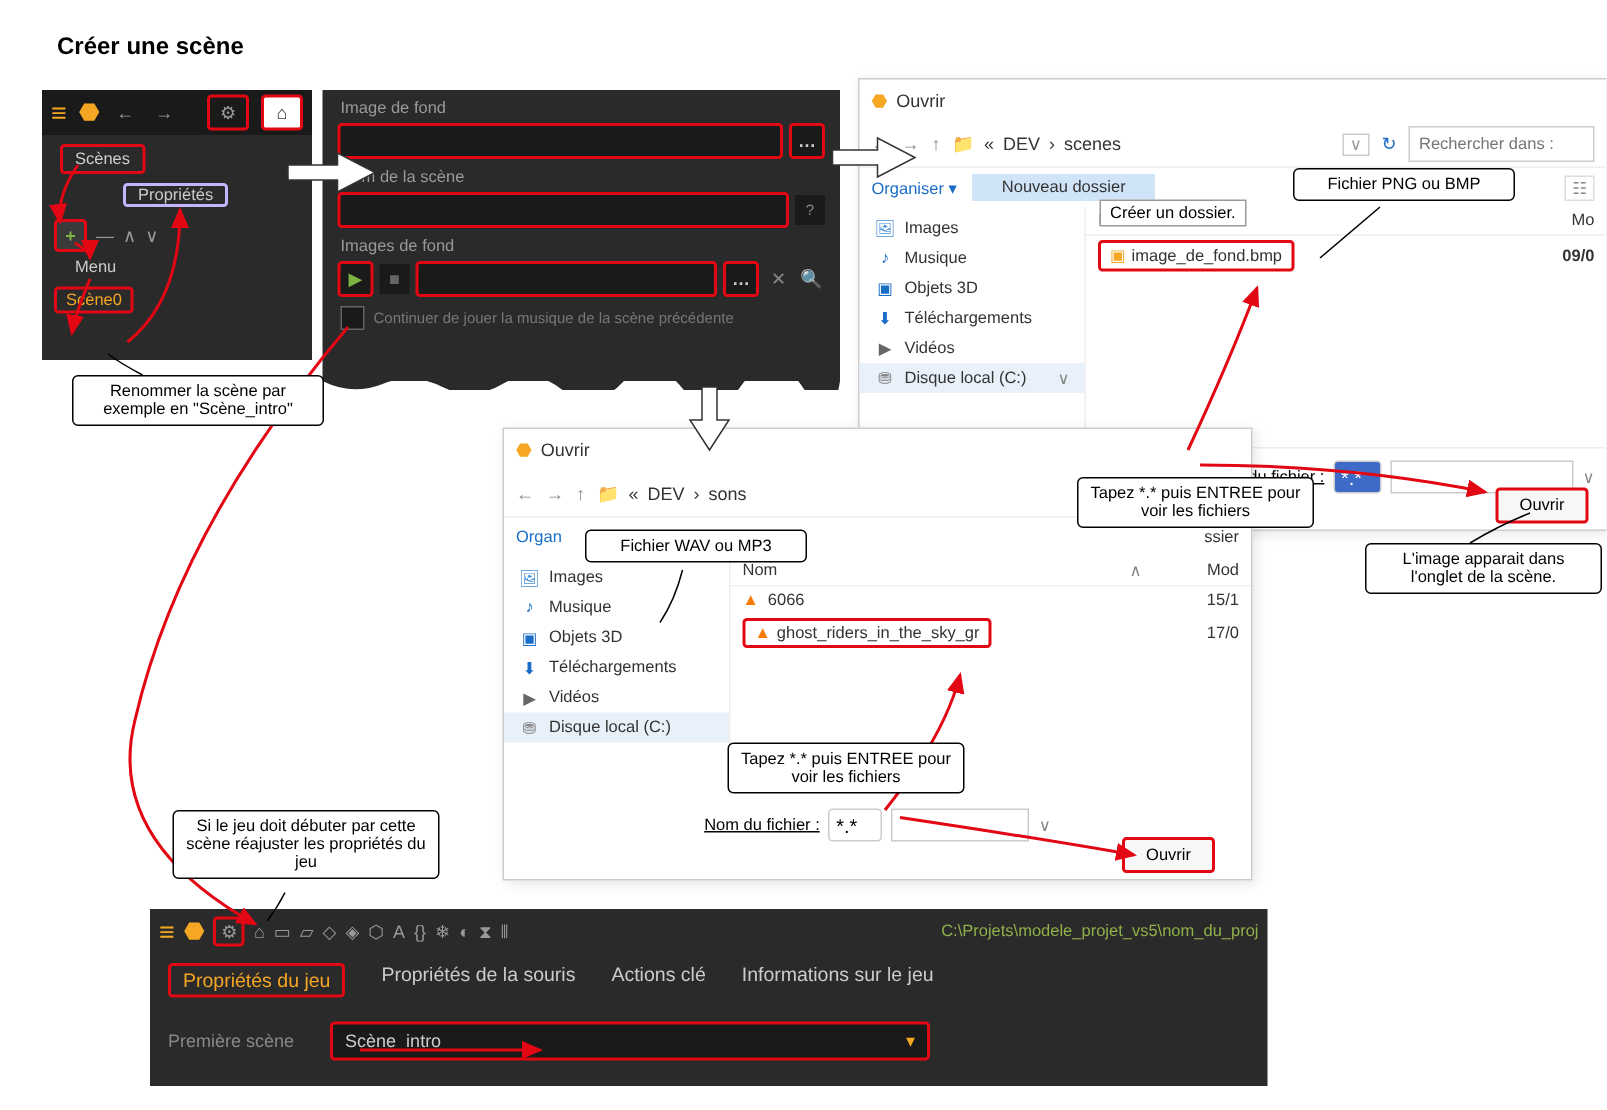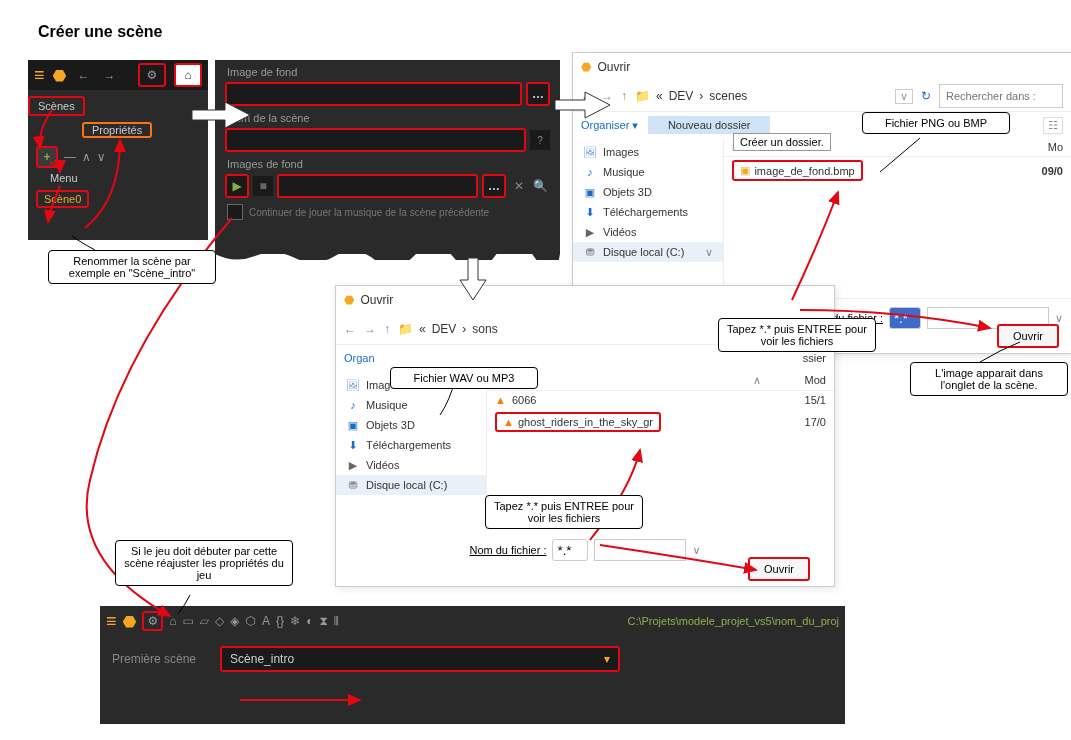--- a/index.html
+++ b/index.html
@@ -6,21 +6,21 @@
 .page-title { position:absolute; left:38px; top:23px; font-weight:bold; font-size:16px; color:#000; }
 
 
 .dark-panel { position:absolute; background:#2a2a2a; color:#ccc; }
 .hdr { background:#1a1a1a; height:30px; display:flex; align-items:center; padding:0 6px; gap:8px; }
 .hdr .ico { width:18px; height:18px; display:flex; align-items:center; justify-content:center; color:#999; }
 .orange-cube { color:#f5a623; font-size:16px; }
 .menu-btn { color:#f5a623; font-size:18px; }
 .redbox { border:2px solid #e30613; border-radius:3px; }
 .tab-scenes { border:2px solid #e30613; border-radius:3px; padding:2px 8px; color:#ccc; font-size:11px; }
-.tab-props { border:2px solid #f97316; border-radius:3px; padding:0 8px; color:#ccc; font-size:11px; }
+.tab-props { border:2px solid #c4b5fd; border-radius:3px; padding:0 8px; color:#ccc; font-size:11px; }
 .plus-btn { width:18px; height:18px; background:#3a3a3a; color:#7cb342; display:flex; align-items:center; justify-content:center; border:2px solid #e30613; border-radius:3px; font-weight:bold; }
 .tree-item { padding:2px 6px; color:#ccc; font-size:11px; }
 .tree-item.sel { background:#444; }
 .scene-label { color:#f5a623; border:2px solid #e30613; border-radius:3px; padding:1px 6px; font-size:11px; }
 
 .field-label { color:#999; font-size:11px; margin:6px 0 4px 12px; }
 .field-row { display:flex; align-items:center; gap:4px; padding:0 10px; }
 .text-input { flex:1; height:20px; background:#1a1a1a; border:1px solid #444; }
 .text-input.red { border:2px solid #e30613; border-radius:3px; }
 .dots-btn { width:20px; height:20px; background:#1a1a1a; color:#ccc; display:flex; align-items:center; justify-content:center; font-weight:bold; }
@@ -81,21 +81,21 @@
 <div class="dark-panel" style="left:28px; top:60px; width:180px; height:180px;">
   <div class="hdr">
     <span class="menu-btn">≡</span>
     <span class="orange-cube">⬣</span>
     <span class="ico">←</span>
     <span class="ico">→</span>
     <span style="flex:1"></span>
     <span class="ico redbox" style="padding:1px 3px;">⚙</span>
     <span class="ico redbox" style="padding:1px 3px;background:#fff;color:#333;">⌂</span>
   </div>
-  <div style="display:flex; gap:6px; padding:6px 0;">
+  <div style="display:flex; gap:6px; padding:6px 12px;">
     <span class="tab-scenes">Scènes</span>
     <span style="flex:1"></span>
   </div>
   <div style="display:flex; gap:6px; padding:0 8px 6px;">
     <span style="width:40px"></span>
     <span class="tab-props">Propriétés</span>
   </div>
   <div style="display:flex; align-items:center; gap:6px; padding:2px 8px;">
     <span class="plus-btn">+</span>
     <span class="ico" style="color:#999;">—</span>
@@ -311,34 +311,40 @@
     <span class="ico">◈</span>
     <span class="ico">⬡</span>
     <span class="ico">A</span>
     <span class="ico">{}</span>
     <span class="ico">❄</span>
     <span class="ico">◐</span>
     <span class="ico">⧗</span>
     <span class="ico">⫴</span>
     <span class="proj">C:\Projets\modele_projet_vs5\nom_du_proj</span>
   </div>
+  <div class="tabs-row">
+    <span class="active">Propriétés du jeu</span>
+    <span>Propriétés de la souris</span>
+    <span>Actions clé</span>
+    <span>Informations sur le jeu</span>
+  </div>
   <div class="first-scene-row">
     <span>Première scène</span>
     <span class="first-scene-sel">
       <span>Scène_intro</span>
       <span class="dd">▾</span>
     </span>
   </div>
 </div>
 
 <div class="callout" style="left:48px; top:250px; width:150px;">Renommer la scène par exemple en "Scène_intro"</div>
 <div class="callout" style="left:862px; top:112px; width:130px;">Fichier PNG ou BMP</div>
 <div class="callout" style="left:718px; top:318px; width:140px;">Tapez *.* puis ENTREE pour voir les fichiers</div>
 <div class="callout" style="left:910px; top:362px; width:140px;">L'image apparait dans l'onglet de la scène.</div>
-<div class="callout" style="left:390px; top:367px; width:130px;">Fichier WAV ou MP3</div>
+<div class="callout" style="left:390px; top:353px; width:130px;">Fichier WAV ou MP3</div>
 <div class="callout" style="left:485px; top:495px; width:140px;">Tapez *.* puis ENTREE pour voir les fichiers</div>
 <div class="callout" style="left:115px; top:540px; width:160px;">Si le jeu doit débuter par cette scène réajuster les propriétés du jeu</div>
 
 <svg class="arrows" width="1071" height="740">
   <defs>
     <marker id="ah" markerWidth="8" markerHeight="8" refX="6" refY="3" orient="auto">
         <path d="M0,0 L7,3 L0,6 Z" fill="#e30613"></path>
       </marker>
     <marker id="ahb" markerWidth="10" markerHeight="10" refX="7" refY="4" orient="auto">
         <path d="M0,0 L8,4 L0,8 Z" fill="#333" stroke="#000"></path>

